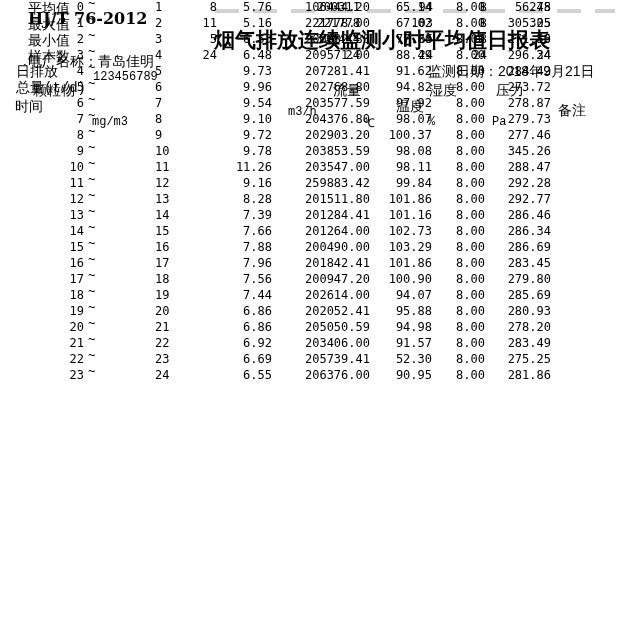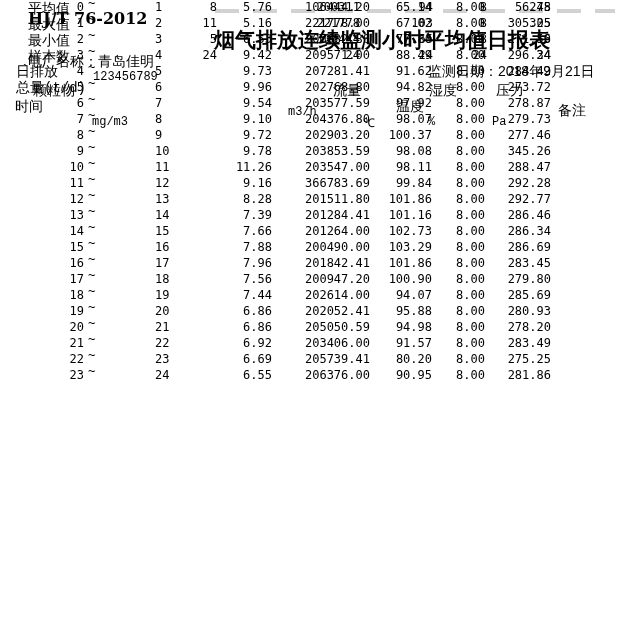--- a/index.html
+++ b/index.html
@@ -86,21 +86,21 @@
         <span class="c pm">6.53</span>
         <span class="c fl">207682.80</span>
         <span class="c tp">77.80</span>
         <span class="c hm">8.00</span>
         <span class="c pr">271.19</span>
       </div>
       <div class="hrow">
         <span class="c h0">3</span>
         <span class="c tld">~</span>
         <span class="c h1">4</span>
-        <span class="c pm">9.42</span>
+        <span class="c pm">6.48</span>
         <span class="c fl">209571.00</span>
         <span class="c tp">88.49</span>
         <span class="c hm">8.00</span>
         <span class="c pr">296.34</span>
       </div>
       <div class="hrow">
         <span class="c h0">4</span>
         <span class="c tld">~</span>
         <span class="c h1">5</span>
         <span class="c pm">9.73</span>
@@ -167,21 +167,21 @@
         <span class="c fl">203547.00</span>
         <span class="c tp">98.11</span>
         <span class="c hm">8.00</span>
         <span class="c pr">288.47</span>
       </div>
       <div class="hrow">
         <span class="c h0">11</span>
         <span class="c tld">~</span>
         <span class="c h1">12</span>
         <span class="c pm">9.16</span>
-        <span class="c fl">366783.69</span>
+        <span class="c fl">259883.42</span>
         <span class="c tp">99.84</span>
         <span class="c hm">8.00</span>
         <span class="c pr">292.28</span>
       </div>
       <div class="hrow">
         <span class="c h0">12</span>
         <span class="c tld">~</span>
         <span class="c h1">13</span>
         <span class="c pm">8.28</span>
         <span class="c fl">201511.80</span>
@@ -278,21 +278,21 @@
         <span class="c tp">91.57</span>
         <span class="c hm">8.00</span>
         <span class="c pr">283.49</span>
       </div>
       <div class="hrow">
         <span class="c h0">22</span>
         <span class="c tld">~</span>
         <span class="c h1">23</span>
         <span class="c pm">6.69</span>
         <span class="c fl">205739.41</span>
-        <span class="c tp">80.20</span>
+        <span class="c tp">52.30</span>
         <span class="c hm">8.00</span>
         <span class="c pr">275.25</span>
       </div>
       <div class="hrow">
         <span class="c h0">23</span>
         <span class="c tld">~</span>
         <span class="c h1">24</span>
         <span class="c pm">6.55</span>
         <span class="c fl">206376.00</span>
         <span class="c tp">90.95</span>

